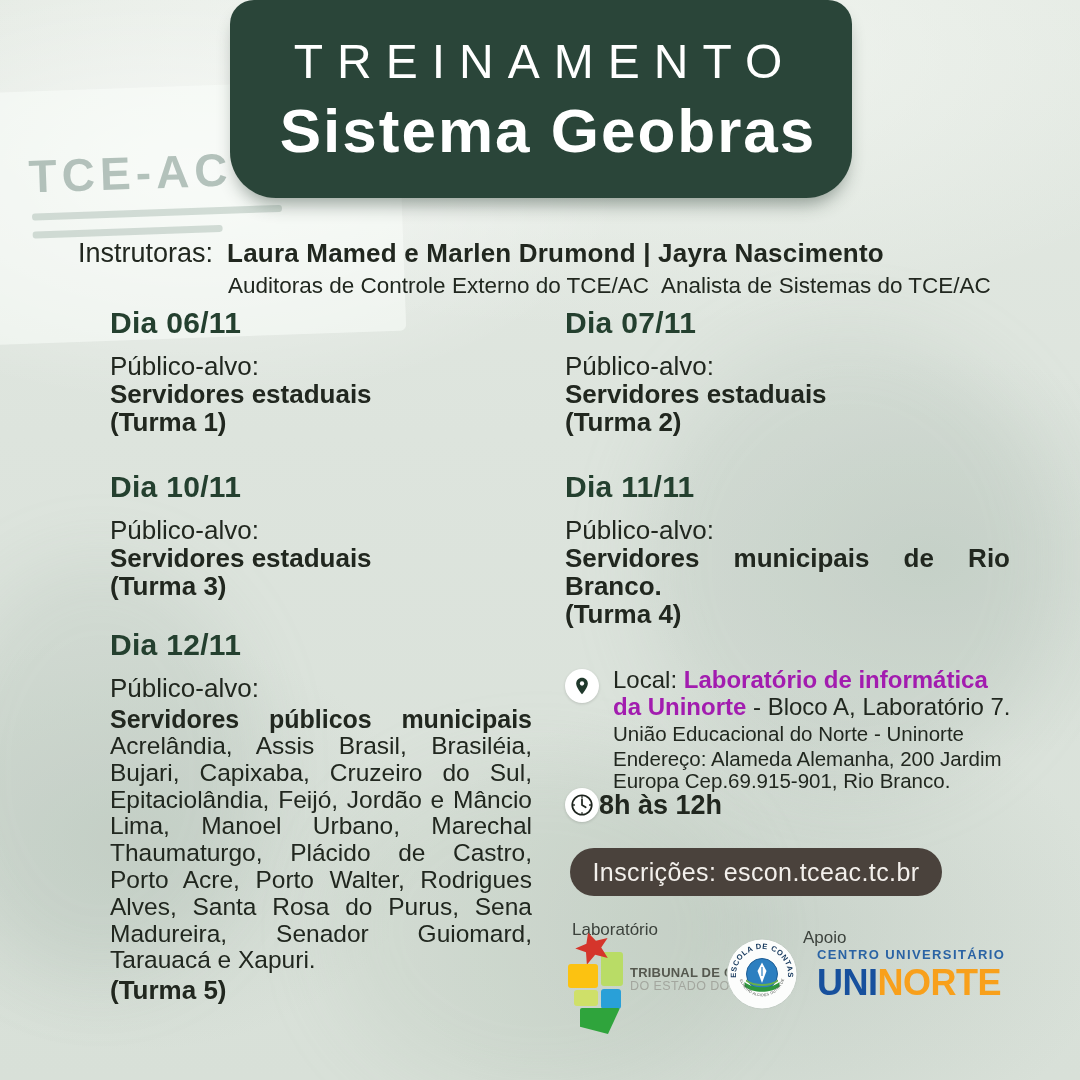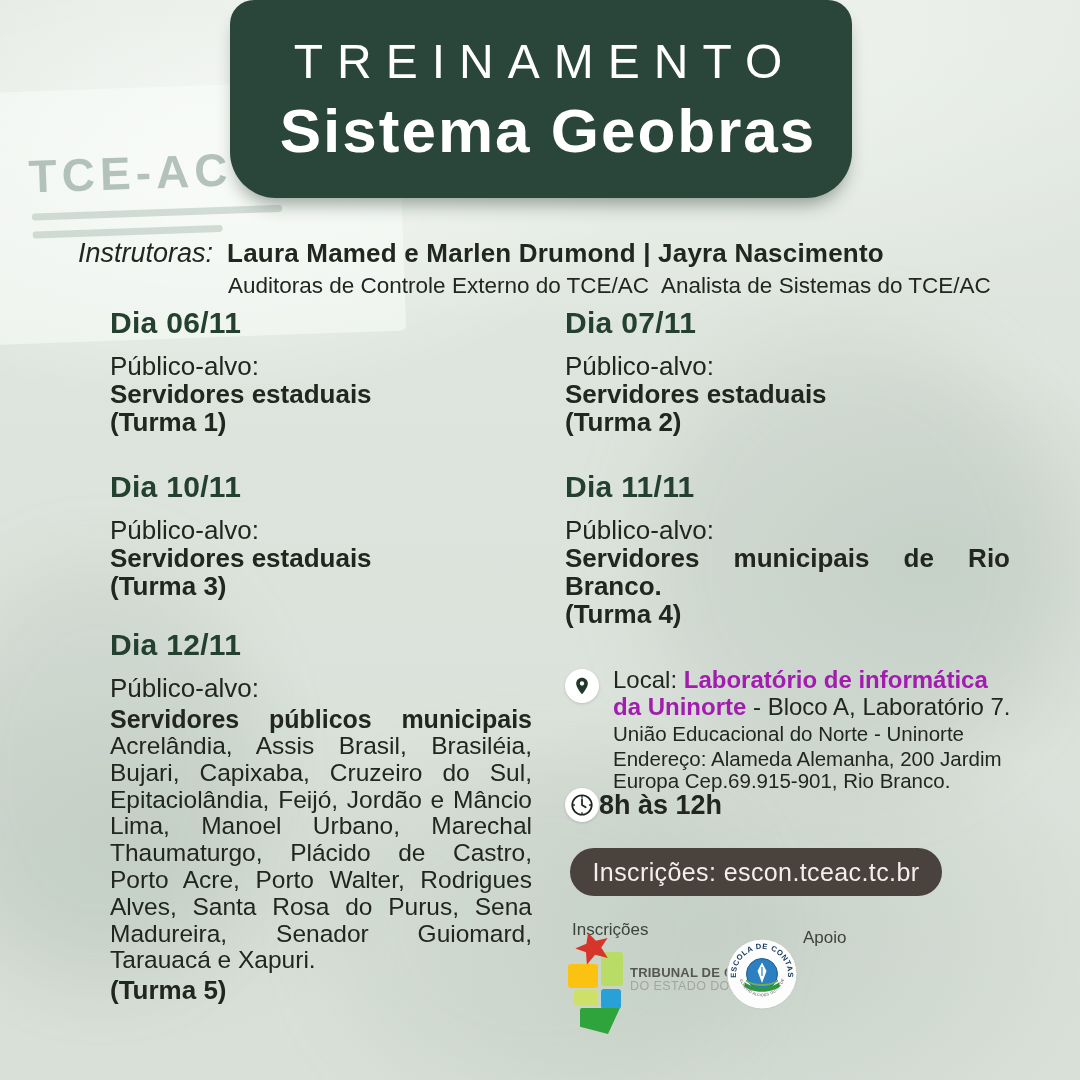--- a/index.html
+++ b/index.html
@@ -41,21 +41,21 @@
     background:var(--header-green,#2a4539);
     border-radius:24px 24px 46px 46px;
     box-shadow:0 12px 18px -6px rgba(35,55,45,.45);
     text-align:center;color:#fff;
   }
   .kicker{margin-top:34px;font-size:48px;font-weight:500;letter-spacing:14px;padding-left:8px;}
   .title{margin-top:6px;font-size:62px;font-weight:800;letter-spacing:2px;padding-left:14px;}
   
   .instructors{position:absolute;left:78px;top:238px;width:930px;z-index:2;}
   .instr-line1{display:flex;gap:14px;align-items:baseline;font-size:26px;}
-  .instr-label{font-size:27px;font-style:italic;}
+  .instr-label{font-size:27px;}
   .instr-names{font-weight:bold;letter-spacing:.2px;}
   .instr-line2{display:flex;gap:12px;margin-left:150px;margin-top:4px;font-size:22.5px;}
   
   .session{position:absolute;z-index:2;}
   .session h3{margin:0 0 12px 0;font-size:30px;font-weight:800;color:var(--heading-green,#24402f);letter-spacing:.3px;}
   .session p{margin:0;font-size:26px;line-height:28px;}
   .session .aud{font-weight:bold;}
   .session .turma{font-weight:bold;}
   .s1{left:110px;top:306px;width:420px;}
   .s2{left:565px;top:306px;width:445px;}
@@ -195,21 +195,21 @@
         <circle cx="12" cy="12" r="9" fill="#fff" stroke="#1d241e" stroke-width="1.6"></circle>
         <path d="M12 6.6V12l3.4 2.1" fill="none" stroke="#1d241e" stroke-width="1.6" stroke-linecap="round" stroke-linejoin="round"></path>
         <path d="M12 3.6v1.4M12 19v1.4M3.6 12h1.4M19 12h1.4" stroke="#1d241e" stroke-width="1.2" stroke-linecap="round"></path>
       </svg>
     </span>
     <span class="time-text">8h às 12h</span>
   </div>
 
   <div class="cta">Inscrições: escon.tceac.tc.br</div>
 
-  <div class="footer-label lab-real">Inscrições</div>
+  <div class="footer-label lab-real">Laboratório</div>
 
   <div class="tce-logo">
     <svg class="tce-star" width="38" height="32" viewBox="0 0 38 32">
       <polygon points="19,0 24,10 36,11 27,18 30,30 19,23 8,30 11,18 2,11 14,10" fill="#d5352b" transform="rotate(-18 19 16)"></polygon>
     </svg>
     <span class="piece p-yellow"></span>
     <span class="piece p-lgreen"></span>
     <span class="piece p-blue"></span>
     <span class="piece p-lime"></span>
     <span class="piece p-green"></span>
@@ -233,14 +233,18 @@
     <path d="M36 29 v9" stroke="#2c7fc0" stroke-width="1.2"></path>
     <path d="M18.5 44 C 27 51 45 51 53.5 44 L53.5 48.5 C 45 55.5 27 55.5 18.5 48.5 Z" fill="#2e9740"></path>
     <path d="M20 41.5 C 28 47.5 44 47.5 52 41.5 L52 43.5 C 44 49.5 28 49.5 20 43.5 Z" fill="#6ab04c"></path>
     <text font-size="3.7" fill="#4a4f4a" letter-spacing="0.3" font-family="Liberation Sans, sans-serif">
       <textPath href="#arc-bot" startOffset="50%" text-anchor="middle">CONSELHEIRO ALCIDES DUTRA DE LIMA</textPath>
     </text>
   </svg>
 
   <div class="footer-label lab-apoio">Apoio</div>
 
+  <div class="uninorte">
+    <div class="centro">CENTRO UNIVERSITÁRIO</div>
+    <div class="brand"><span class="uni">UNI</span><span class="norte">NORTE</span></div>
+  </div>
 
 </div>
 
 </body></html>

